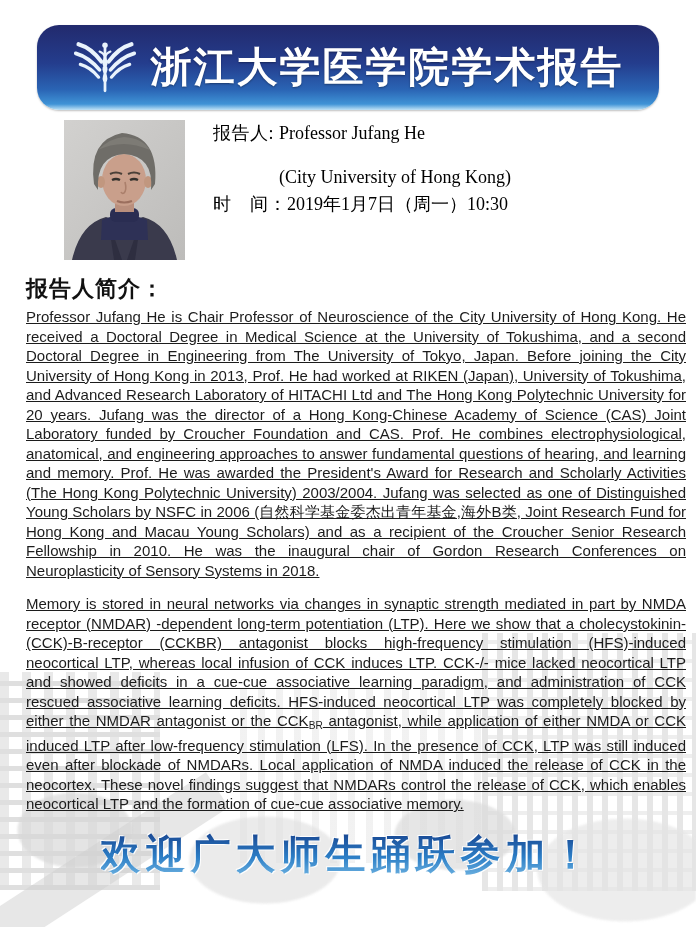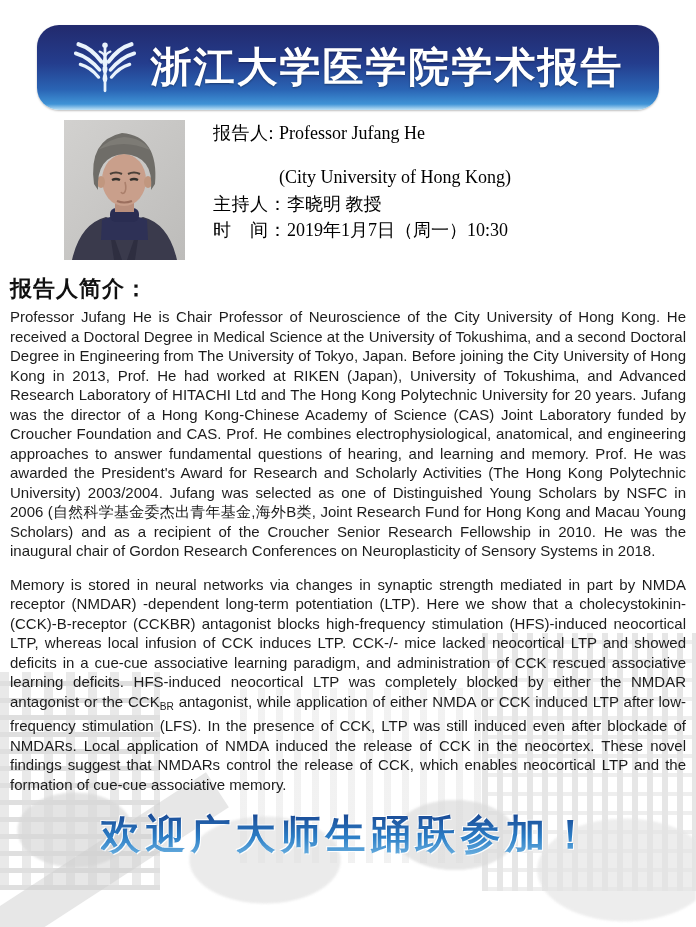--- a/index.html
+++ b/index.html
@@ -46,24 +46,24 @@
 
   
   .info-row{display:flex;margin:10px 0 0 64px;}
   .photo{width:121px;height:140px;flex:0 0 auto;}
   .info-lines{margin-left:28px;font-family:"Liberation Serif","DejaVu Serif",serif;
     font-size:18px;line-height:26.3px;color:#000;white-space:nowrap;}
   .iline .ilabel{letter-spacing:.5px;}
   .affil{padding-left:66px;margin-top:18px;}
 
   
-  .section{margin:14px 10px 0 10px;color:#111;}
+  .section{margin:14px 10px 0 26px;color:#111;}
   .section-heading{font-family:"Liberation Serif","DejaVu Serif",serif;
     font-size:22px;font-weight:700;letter-spacing:1px;margin-bottom:3px;}
-  .section p{margin:0;font-size:15px;line-height:19.5px;text-align:justify;color:#1c1c1c;}
+  .section p{margin:0;font-size:15px;line-height:19.5px;text-align:justify;color:#1c1c1c;text-decoration:underline;}
   .section p sub{font-size:68%;vertical-align:-3px;}
 
   
   .welcome{margin-top:13px;text-align:center;}
   .welcome-text{display:inline-block;font-family:"Liberation Serif","DejaVu Serif",serif;
     font-weight:900;font-size:40px;letter-spacing:5px;
     background:linear-gradient(180deg,#143a86 0%,#2c7ec6 55%,#7fc0e8 100%);
     -webkit-background-clip:text;background-clip:text;color:transparent;
     filter:drop-shadow(1px 1px 0 rgba(255,255,255,.95)) drop-shadow(-1px -1px 0 rgba(255,255,255,.95));}
 </style>
@@ -140,21 +140,20 @@
           <path d="M48,60 Q52,58 56,60" stroke="#33302c" stroke-width="2.4" fill="none"></path>
           <path d="M66,60 Q70,58 74,60" stroke="#33302c" stroke-width="2.4" fill="none"></path>
 
           <path d="M61,62 Q63,70 60,73 Q58,74 57,72" stroke="#ab7f6b" stroke-width="1.6" fill="none"></path>
           <path d="M53,81 Q60,84 68,81" stroke="#9b6f5e" stroke-width="2" fill="none"></path>
         </svg>
       </span>
       <div class="info-lines">
         <div class="iline"><span class="ilabel">报告人: </span><span>Professor Jufang He</span></div>
         <div class="iline affil">(City University of Hong Kong)</div>
-        <div class="iline"><span class="ilabel">主持人：</span><span>李晓明 教授</span></div>
         <div class="iline"><span class="ilabel">时　间：</span><span>2019年1月7日（周一）10:30</span></div>
       </div>
     </div>
 
     <div class="section">
       <div class="section-heading">报告人简介：</div>
       <p>Professor Jufang He is Chair Professor of Neuroscience of the City University of Hong Kong. He received a Doctoral Degree in Medical Science at the University of Tokushima, and a second Doctoral Degree in Engineering from The University of Tokyo, Japan. Before joining the City University of Hong Kong in 2013, Prof. He had worked at RIKEN (Japan), University of Tokushima, and Advanced Research Laboratory of HITACHI Ltd and The Hong Kong Polytechnic University for 20 years. Jufang was the director of a Hong Kong-Chinese Academy of Science (CAS) Joint Laboratory funded by Croucher Foundation and CAS. Prof. He combines electrophysiological, anatomical, and engineering approaches to answer fundamental questions of hearing, and learning and memory. Prof. He was awarded the President's Award for Research and Scholarly Activities (The Hong Kong Polytechnic University) 2003/2004. Jufang was selected as one of Distinguished Young Scholars by NSFC in 2006 (自然科学基金委杰出青年基金,海外B类, Joint Research Fund for Hong Kong and Macau Young Scholars) and as a recipient of the Croucher Senior Research Fellowship in 2010. He was the inaugural chair of Gordon Research Conferences on Neuroplasticity of Sensory Systems in 2018.</p>
     </div>
 
     <div class="section">

